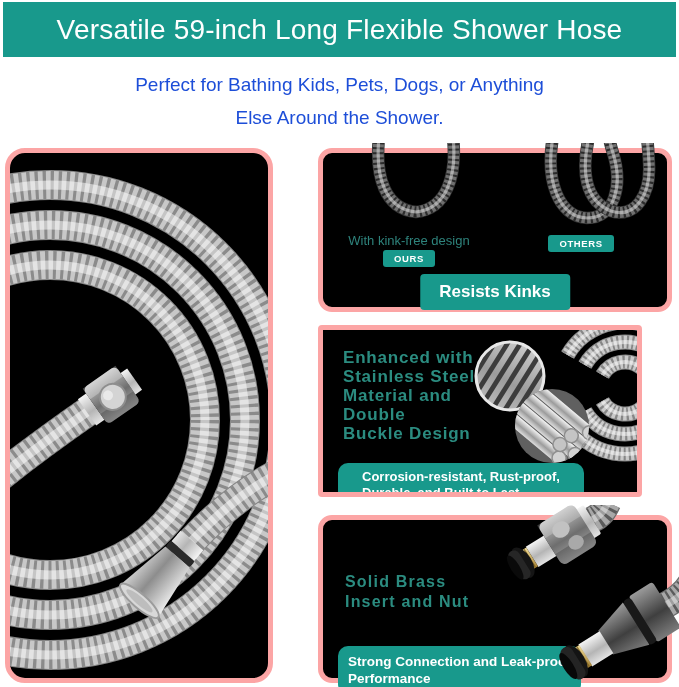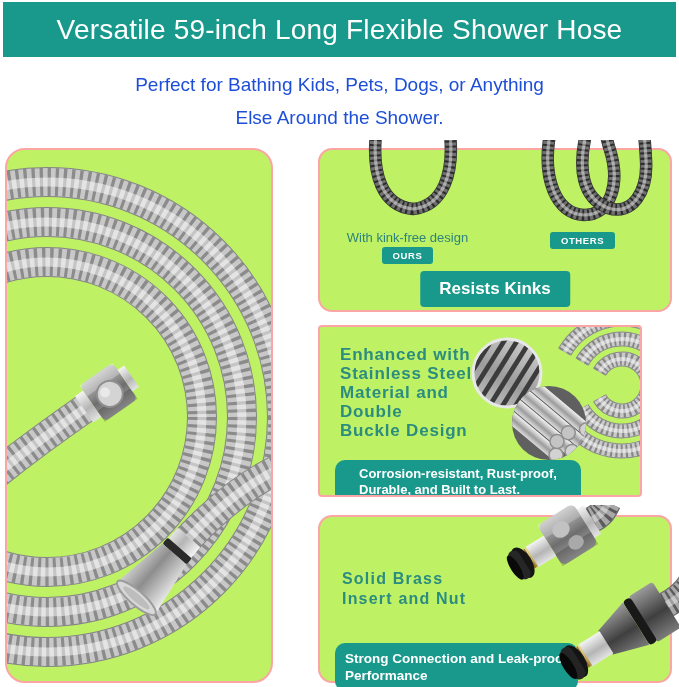--- a/index.html
+++ b/index.html
@@ -5,21 +5,21 @@
   html,body{margin:0;padding:0;background:#fff;}
   .page{position:relative;width:679px;height:687px;background:#fff;overflow:hidden;
         font-family:"Liberation Sans",sans-serif;}
   
   .banner{position:absolute;left:3px;top:2px;width:673px;height:55px;background:#18998C;
           display:flex;align-items:center;justify-content:center;}
   .banner-title{color:#fff;font-weight:normal;font-size:28px;white-space:nowrap;letter-spacing:.2px;}
   .subtitle{position:absolute;top:68px;left:0;width:679px;text-align:center;color:#1d4ed8;
             font-size:19px;line-height:33px;white-space:pre-line;}
   
-  .card{position:absolute;background:#bef264;border:2px solid #fca5a5;box-sizing:border-box;}
+  .card{position:absolute;background:#000000;border:5px solid #fca5a5;box-sizing:border-box;}
   .left-card{left:5px;top:148px;width:268px;height:535px;border-radius:20px;overflow:hidden;}
   .p1{left:318px;top:148px;width:354px;height:164px;border-radius:14px;}
   .p2{left:318px;top:325px;width:324px;height:172px;border-radius:4px;overflow:hidden;}
   .p3{left:318px;top:515px;width:354px;height:168px;border-radius:14px;}
   .p1-hoses{position:absolute;left:0;top:-10px;width:354px;height:102px;}
   .p1-labels{position:absolute;top:80px;left:0;width:100%;display:flex;}
   .p1-col{flex:1;text-align:center;}
   .kink-label{font-size:13px;color:#2E837C;display:block;}
   .badge{display:inline-block;background:#18998C;color:#fff;font-size:9.5px;
          font-weight:bold;padding:3px 11px;border-radius:3px;letter-spacing:.6px;}

